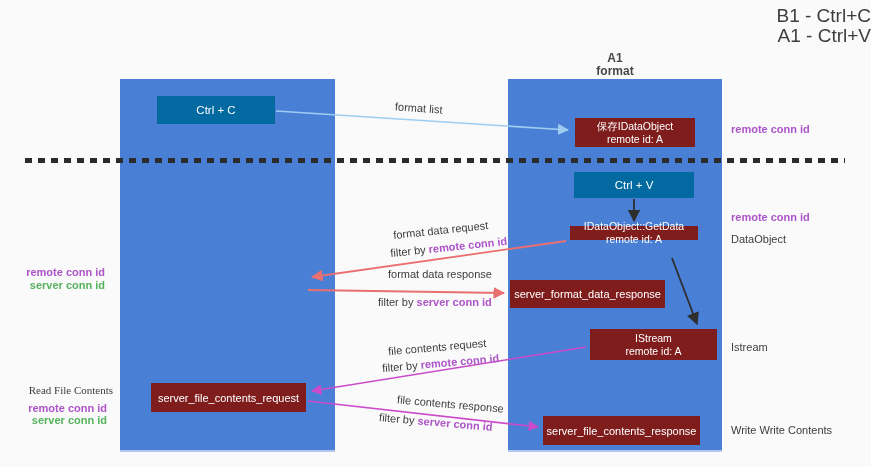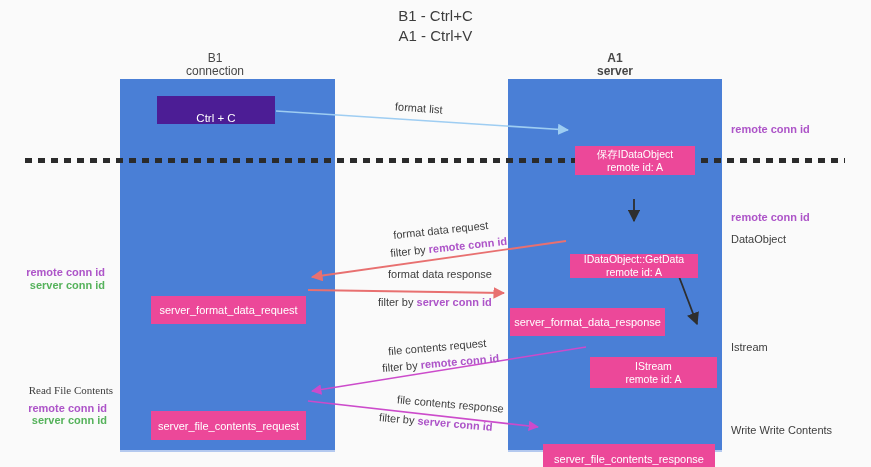--- a/index.html
+++ b/index.html
@@ -10,43 +10,43 @@
   }
   .canvas{
     position:relative;
     width:871px;height:467px;
     background:#fafafa;
     overflow:hidden;
   }
   .abs{position:absolute;}
   .title{
     left:0;right:0;top:6px;
-    text-align:center;
-    font-size:15px;
+    text-align:right;
+    font-size:19px;
     line-height:20px;
     color:#3d3d3d;
   }
   .col-header{
     text-align:center;
     font-size:12px;
     line-height:13px;
     color:#474747;
   }
   .column{
     background:#4a7fd6;
     border-bottom:2px solid #b4c9ef;
   }
   .box{
     display:flex;align-items:center;justify-content:center;
     text-align:center;
     color:#ffffff;
     box-sizing:border-box;
   }
-  .box-green{background:#4c1d95;font-size:11.5px;align-items:flex-end;}
-  .box-orange{background:#ec4899;font-size:11px;margin-top:28px;}
+  .box-green{background:#0369a1;font-size:11.5px;}
+  .box-orange{background:#7f1d1d;font-size:11px;}
   .box-two{font-size:10.5px;line-height:13px;}
   .dashline{
     left:25px;top:158px;width:820px;height:5px;
     background:repeating-linear-gradient(90deg,#2b2b2b 0 7px,rgba(0,0,0,0) 7px 13px);
   }
   .lbl{font-size:11px;color:#3d3d3d;white-space:nowrap;}
   .lbl-purple{color:#ad54c8;font-weight:bold;}
   .lbl-green{color:#55b25b;font-weight:bold;}
   .left-rail{text-align:right;}
   .rot{transform-origin:center;}
@@ -59,27 +59,23 @@
 </head>
 <body>
 
 <div class="canvas">
 
   <div class="abs title">
     <div>B1 - Ctrl+C</div>
     <div>A1 - Ctrl+V</div>
   </div>
 
-  <div class="abs col-header" style="left:155px;top:52px;width:120px;">
-    <div>B1</div>
-    <div>connection</div>
-  </div>
   <div class="abs col-header" style="left:555px;top:52px;width:120px;font-weight:bold;">
     <div>A1</div>
-    <div>server</div>
+    <div>format</div>
   </div>
 
   <div class="abs column" style="left:120px;top:79px;width:215px;height:371px;"></div>
   <div class="abs column" style="left:508px;top:79px;width:214px;height:371px;"></div>
 
   <div class="abs dashline"></div>
 
   <svg class="abs arrows" width="871" height="467" viewBox="0 0 871 467">
     <defs>
       <marker id="m-blue" viewBox="0 0 10 10" refX="9" refY="5" markerWidth="7" markerHeight="7" orient="auto-start-reverse">
@@ -108,48 +104,48 @@
     <span>Ctrl + C</span>
   </div>
 
   <div class="abs box box-orange box-two" style="left:575px;top:118px;width:120px;height:29px;">
     <div>
       <div>保存IDataObject</div>
       <div>remote id: A</div>
     </div>
   </div>
 
-
-  <div class="abs box box-orange box-two" style="left:570px;top:226px;width:128px;height:24px;">
+  <div class="abs box box-green" style="left:574px;top:172px;width:120px;height:26px;">
+    <span>Ctrl + V</span>
+  </div>
+
+  <div class="abs box box-orange box-two" style="left:570px;top:226px;width:128px;height:14px;">
     <div>
       <div>IDataObject::GetData</div>
       <div>remote id: A</div>
     </div>
   </div>
 
-  <div class="abs box box-orange" style="left:151px;top:268px;width:155px;height:28px;">
-    <span>server_format_data_request</span>
-  </div>
 
   <div class="abs box box-orange" style="left:510px;top:280px;width:155px;height:28px;">
     <span>server_format_data_response</span>
   </div>
 
   <div class="abs box box-orange box-two" style="left:590px;top:329px;width:127px;height:31px;">
     <div>
       <div>IStream</div>
       <div>remote id: A</div>
     </div>
   </div>
 
   <div class="abs box box-orange" style="left:151px;top:383px;width:155px;height:29px;">
     <span>server_file_contents_request</span>
   </div>
 
-  <div class="abs box box-orange" style="left:543px;top:416px;width:172px;height:29px;">
+  <div class="abs box box-orange" style="left:543px;top:416px;width:157px;height:29px;">
     <span>server_file_contents_response</span>
   </div>
 
   <div class="abs lbl rot" style="left:395px;top:102px;transform:rotate(4deg);">
     <span>format list</span>
   </div>
 
   <div class="abs lbl rot" style="left:393px;top:224px;transform:rotate(-6deg);">
     <span>format data request</span>
   </div>

